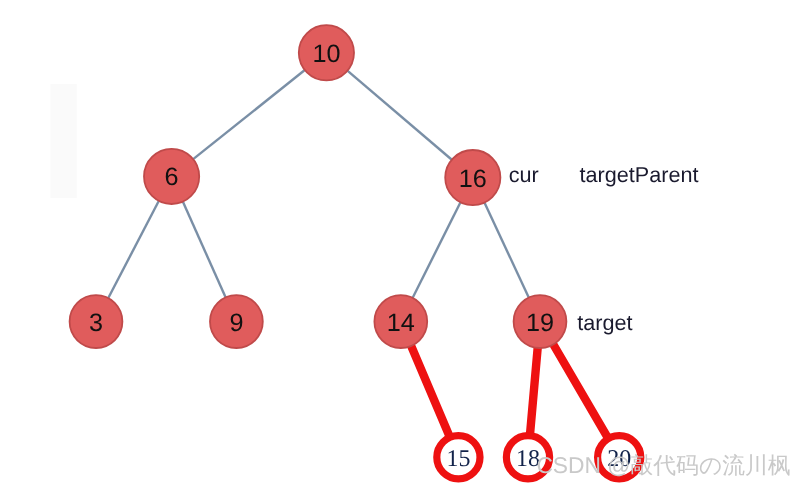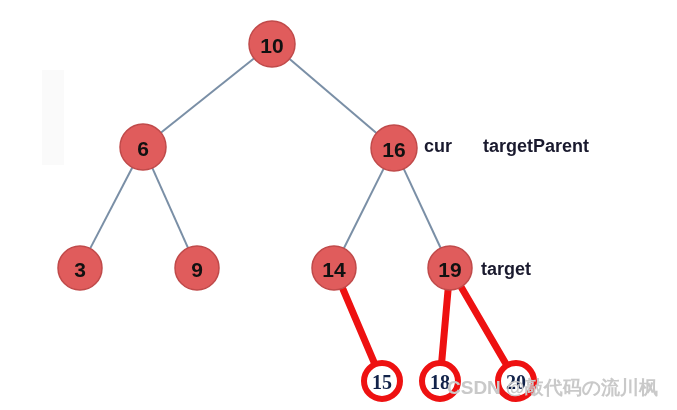--- a/index.html
+++ b/index.html
@@ -7,21 +7,20 @@
     padding: 0;
     background: #ffffff;
   }
   #canvas {
     position: relative;
     width: 677px;
     height: 410px;
     background: #ffffff;
     overflow: hidden;
     font-family: "Liberation Sans", sans-serif;
-    font-weight: bold;
   }
   #tree-svg {
     position: absolute;
     left: 0;
     top: 0;
     width: 677px;
     height: 410px;
   }
   .node-label {
     font-family: "Liberation Sans", sans-serif;

